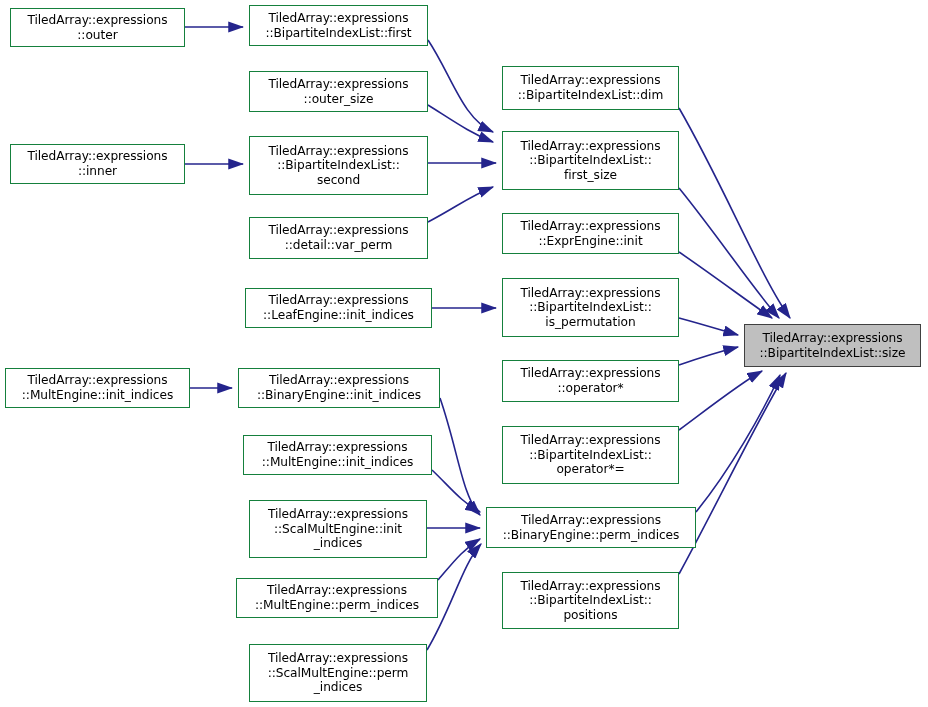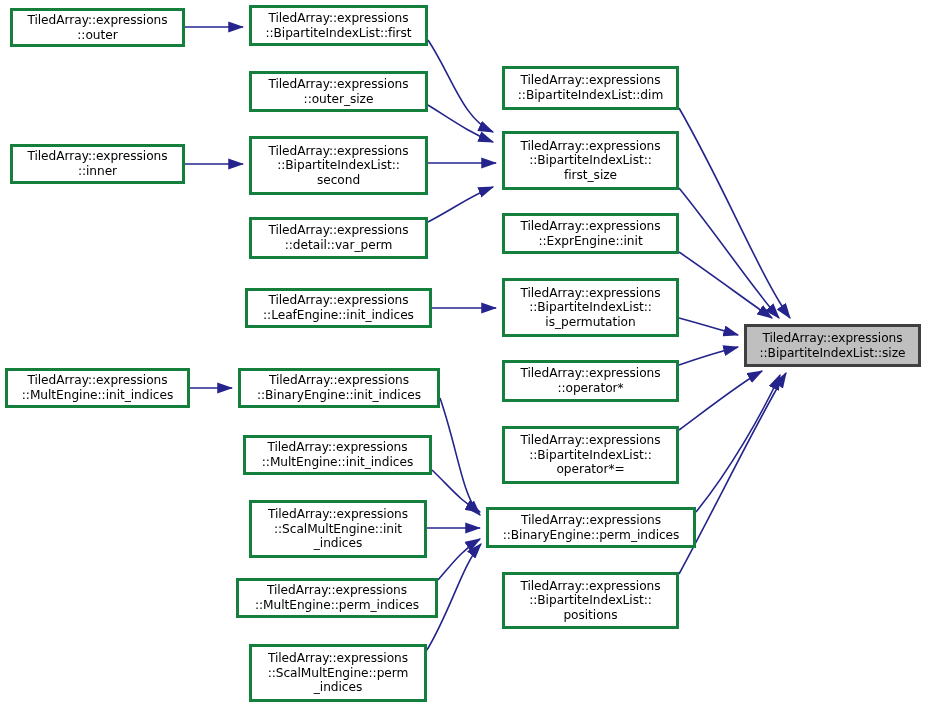--- a/index.html
+++ b/index.html
@@ -19,21 +19,21 @@
     position: absolute;
     left: 0;
     top: 0;
     width: 928px;
     height: 707px;
     pointer-events: none;
   }
   .node {
     position: absolute;
     box-sizing: border-box;
-    border: 3px solid #15803d;
+    border: 1px solid #15803d;
     background: #ffffff;
     color: #000000;
     display: flex;
     align-items: center;
     justify-content: center;
     text-align: center;
     font-size: 12.2px;
     line-height: 14.6px;
     letter-spacing: -0.05px;
     white-space: pre-line;

